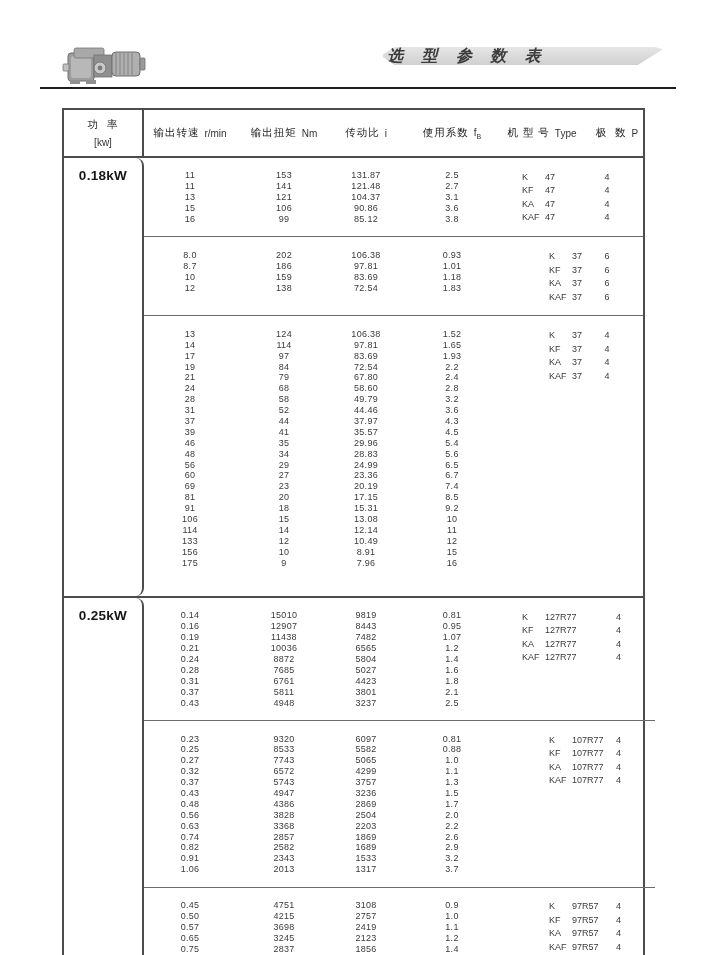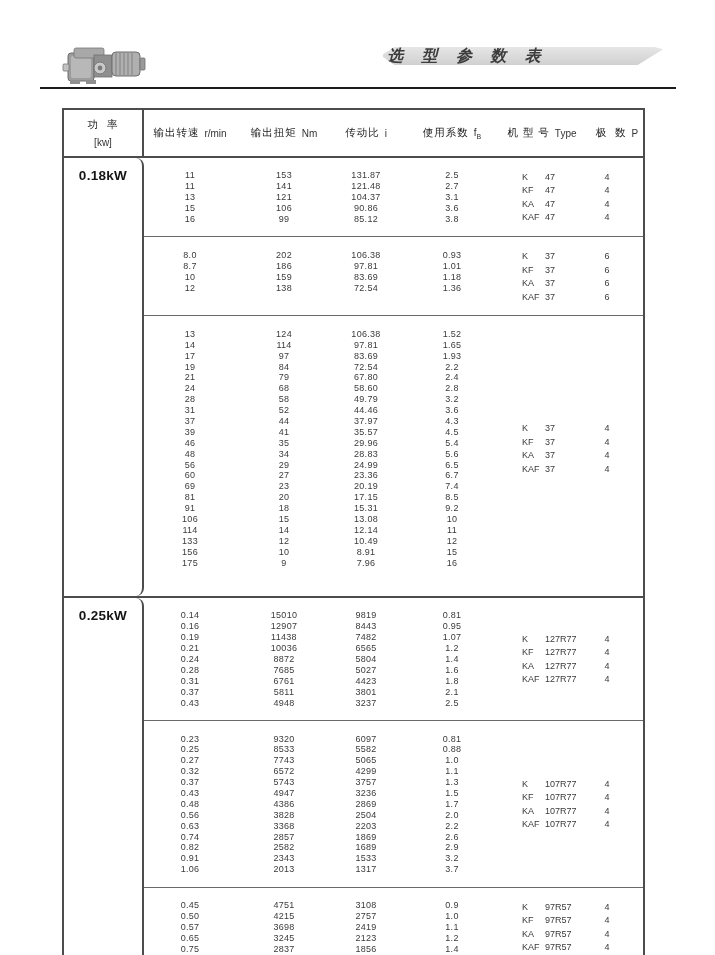--- a/index.html
+++ b/index.html
@@ -42,28 +42,28 @@
 
   .section{display:flex;}
   .section + .section{border-top:2px solid #4c4c4c;}
   .sec-power{
     width:80px;flex:0 0 80px;border-right:2px solid #4c4c4c;box-sizing:border-box;
     padding-top:8px;text-align:center;border-radius:8px;
   }
   .sec-power span{font-weight:bold;font-size:13.5px;color:#161616;letter-spacing:.3px;}
   .groups{flex:1;display:flex;flex-direction:column;}
   .group{display:flex;padding:12px 0;}
-  .group + .group{border-top:1.5px solid #6a6a6a;}
+  .group + .group{border-top:1.5px solid #6a6a6a;gap:27px;}
   .group.last{padding-bottom:28px;}
 
   .g-left{width:360px;flex:0 0 360px;display:flex;flex-direction:column;}
   .g-row{display:grid;grid-template-columns:92px 96px 68px 104px;height:10.9px;align-items:center;}
   .g-cell{text-align:center;font-size:9px;color:#3a3a3a;letter-spacing:.3px;}
 
-  .g-right{flex:1;display:flex;flex-direction:column;justify-content:center;}
+  .g-right{flex:1;display:flex;flex-direction:column;justify-content:flex-start;}
   .t-row{display:flex;align-items:center;height:13.5px;}
   .t-name{margin-left:18px;flex:1;font-size:9px;color:#3a3a3a;text-align:left;white-space:nowrap;}
   .t-prefix{display:inline-block;min-width:23px;}
   .t-pole{width:30px;flex:0 0 30px;margin-right:21px;text-align:center;font-size:9px;color:#3a3a3a;}
 </style>
 </head>
 <body>
 
 <div class="page">
 
@@ -204,21 +204,21 @@
                 <div class="g-row">
                   <span class="g-cell">10</span>
                   <span class="g-cell">159</span>
                   <span class="g-cell">83.69</span>
                   <span class="g-cell">1.18</span>
                 </div>
                 <div class="g-row">
                   <span class="g-cell">12</span>
                   <span class="g-cell">138</span>
                   <span class="g-cell">72.54</span>
-                  <span class="g-cell">1.36</span>
+                  <span class="g-cell">1.83</span>
                 </div>
               </div>
               <div class="g-right">
                 <div class="t-row">
                   <span class="t-name"><span class="t-prefix">K</span>37</span>
                   <span class="t-pole">6</span>
                 </div>
                 <div class="t-row">
                   <span class="t-name"><span class="t-prefix">KF</span>37</span>
                   <span class="t-pole">6</span>

